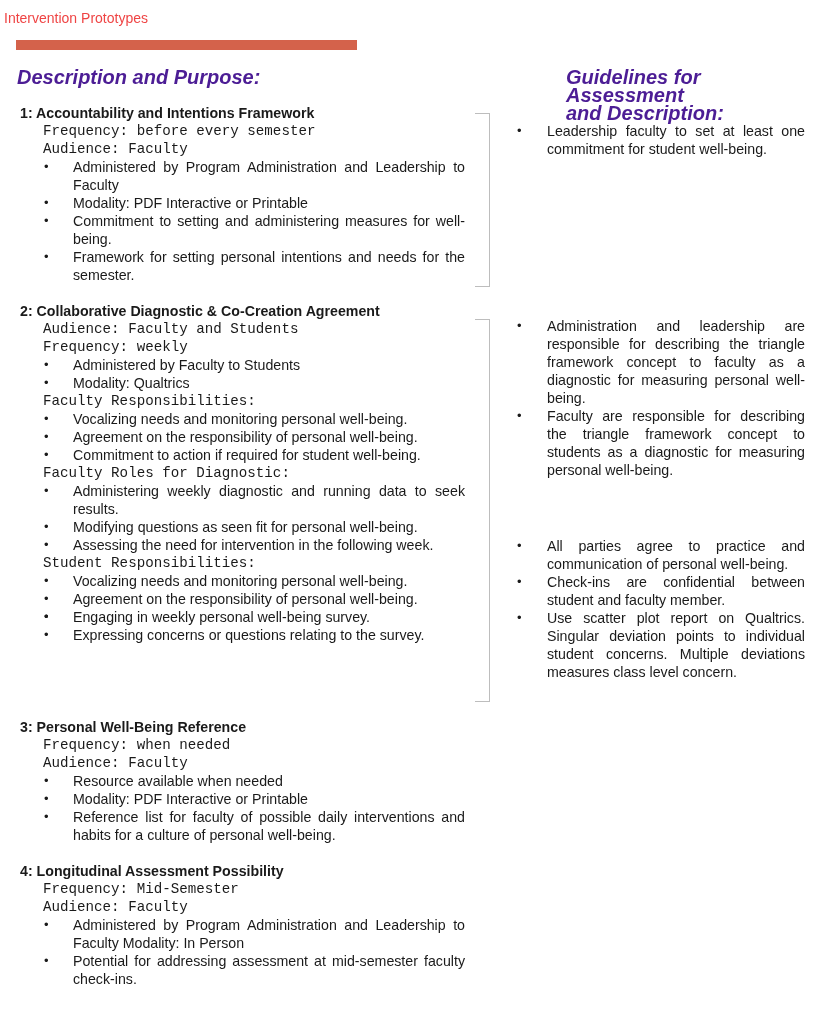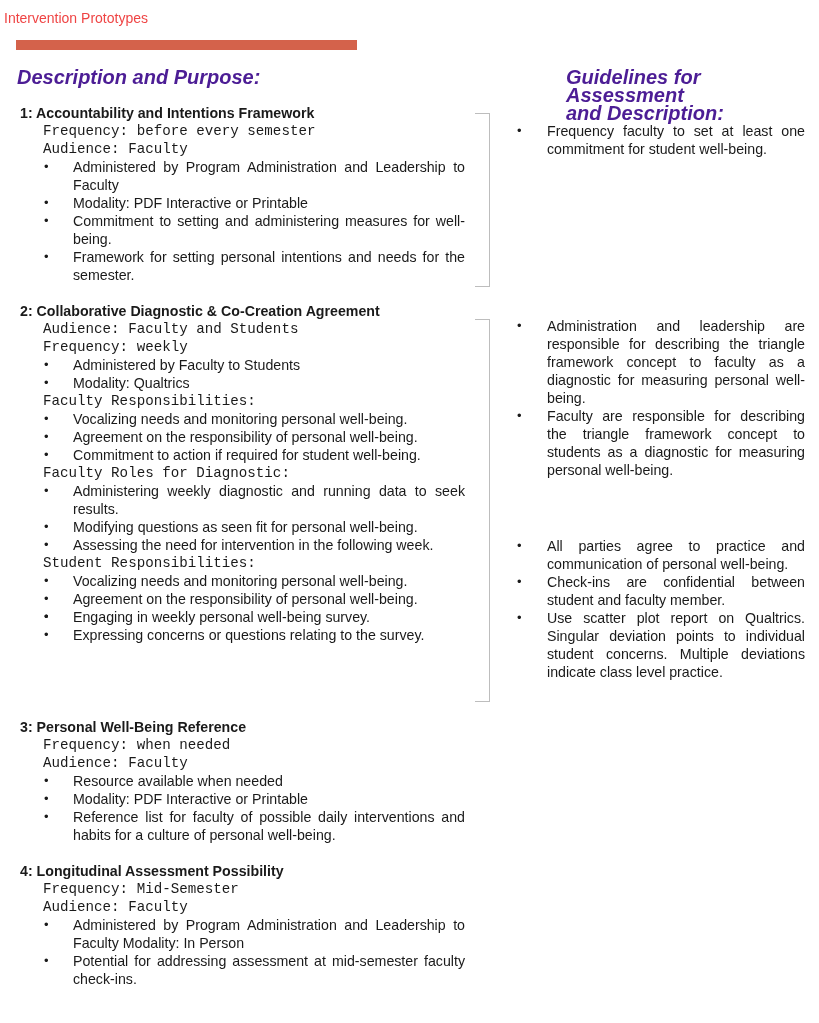--- a/index.html
+++ b/index.html
@@ -116,23 +116,23 @@
   <ul class="bullets">
     <li><span class="dot">•</span><span>Administered by Program Administration and Leadership to Faculty Modality: In Person</span></li>
     <li><span class="dot">•</span><span>Potential for addressing assessment at mid-semester faculty check-ins.</span></li>
   </ul>
 </div>
 
 <div class="bracket" style="left:475px; top:113px; width:14px; height:172px;"></div>
 <div class="bracket" style="left:475px; top:319px; width:14px; height:381px;"></div>
 
 <ul class="bullets guide" style="top:122px;">
-  <li><span class="dot">•</span><span>Frequency faculty to set at least one commitment for student well-being.</span></li>
+  <li><span class="dot">•</span><span>Leadership faculty to set at least one commitment for student well-being.</span></li>
 </ul>
 <ul class="bullets guide" style="top:317px;">
   <li><span class="dot">•</span><span>Administration and leadership are responsible for describing the triangle framework concept to faculty as a diagnostic for measuring personal well-being.</span></li>
   <li><span class="dot">•</span><span>Faculty are responsible for describing the triangle framework concept to students as a diagnostic for measuring personal well-being.</span></li>
 </ul>
 <ul class="bullets guide" style="top:537px;">
   <li><span class="dot">•</span><span>All parties agree to practice and communication of personal well-being.</span></li>
   <li><span class="dot">•</span><span>Check-ins are confidential between student and faculty member.</span></li>
-  <li><span class="dot">•</span><span>Use scatter plot report on Qualtrics. Singular deviation points to individual student concerns. Multiple deviations indicate class level practice.</span></li>
+  <li><span class="dot">•</span><span>Use scatter plot report on Qualtrics. Singular deviation points to individual student concerns. Multiple deviations measures class level concern.</span></li>
 </ul>
 
 </body></html>

